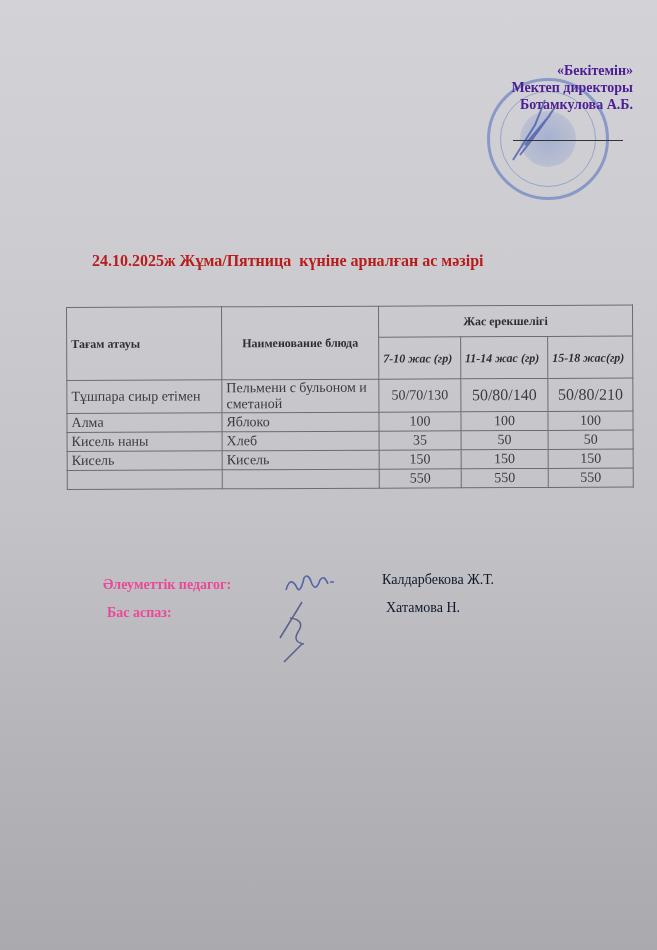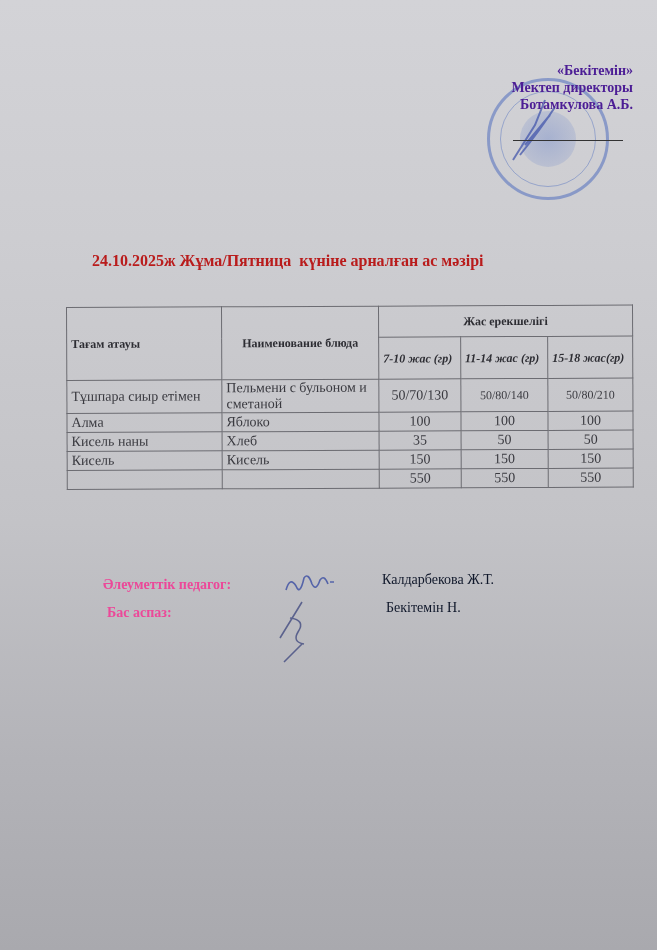--- a/index.html
+++ b/index.html
@@ -17,21 +17,21 @@
   .title{position:absolute;left:92px;top:252px;font-size:16px;font-weight:bold;color:#b91c1c;white-space:pre;}
   table.menu{position:absolute;left:66px;top:307px;width:567px;border-collapse:collapse;font-size:14px;color:#3a3a40;transform:rotate(-0.25deg);transform-origin:left top;}
   table.menu td,table.menu th{border:1px solid #6c6c72;padding:0 4px;vertical-align:middle;}
   table.menu th{font-weight:bold;font-size:12px;color:#2d2d33;}
   th.h-name{text-align:left;width:146px;height:72px;margin-left:14px;}
   th.h-ru{text-align:center;width:148px;}
   th.h-age{text-align:center;height:30px;}
   th.h-sub{text-align:left;line-height:14px;height:40px;font-style:italic;}
   td.c-txt{text-align:left;line-height:16px;}
   td.c-num{text-align:center;font-size:14px;}
-  td.c-small{font-size:12px;border-radius:7px;}
+  td.c-small{font-size:16px;border-radius:7px;}
   tr.r-first td{height:32px;}
   tr.r td{height:18px;}
   tr.r-total td{height:18px;font-weight:normal;}
   .sig-row{position:absolute;font-size:14px;}
   .lbl{font-weight:bold;color:#ec4899;}
   .nm{color:#0f172a;}
   .sig-svg{position:absolute;}
 </style>
 </head>
 <body>
@@ -105,14 +105,14 @@
   <span class="sig-row lbl" style="left:103px;top:577px;">Әлеуметтік педагог:</span>
   <svg class="sig-svg" style="left:282px;top:568px;width:56px;height:32px;" viewBox="0 0 56 32">
     <path d="M4 22 Q8 8 14 18 Q18 28 22 10 Q26 4 30 16 Q34 24 38 12 Q42 6 46 16 M48 14 L52 14" stroke="rgba(50,70,160,.75)" stroke-width="1.6" fill="none"></path>
   </svg>
   <span class="sig-row nm" style="left:382px;top:572px;">Калдарбекова Ж.Т.</span>
 
   <span class="sig-row lbl" style="left:107px;top:605px;">Бас аспаз:</span>
   <svg class="sig-svg" style="left:276px;top:598px;width:40px;height:66px;" viewBox="0 0 40 66">
     <path d="M4 40 L26 4 M14 20 Q30 22 22 34 Q16 44 28 46 M26 46 L8 64" stroke="rgba(50,60,120,.7)" stroke-width="1.6" fill="none"></path>
   </svg>
-  <span class="sig-row nm" style="left:386px;top:600px;">Бекітемін Н.</span>
+  <span class="sig-row nm" style="left:386px;top:600px;">Хатамова Н.</span>
 </div>
 
 </body></html>

